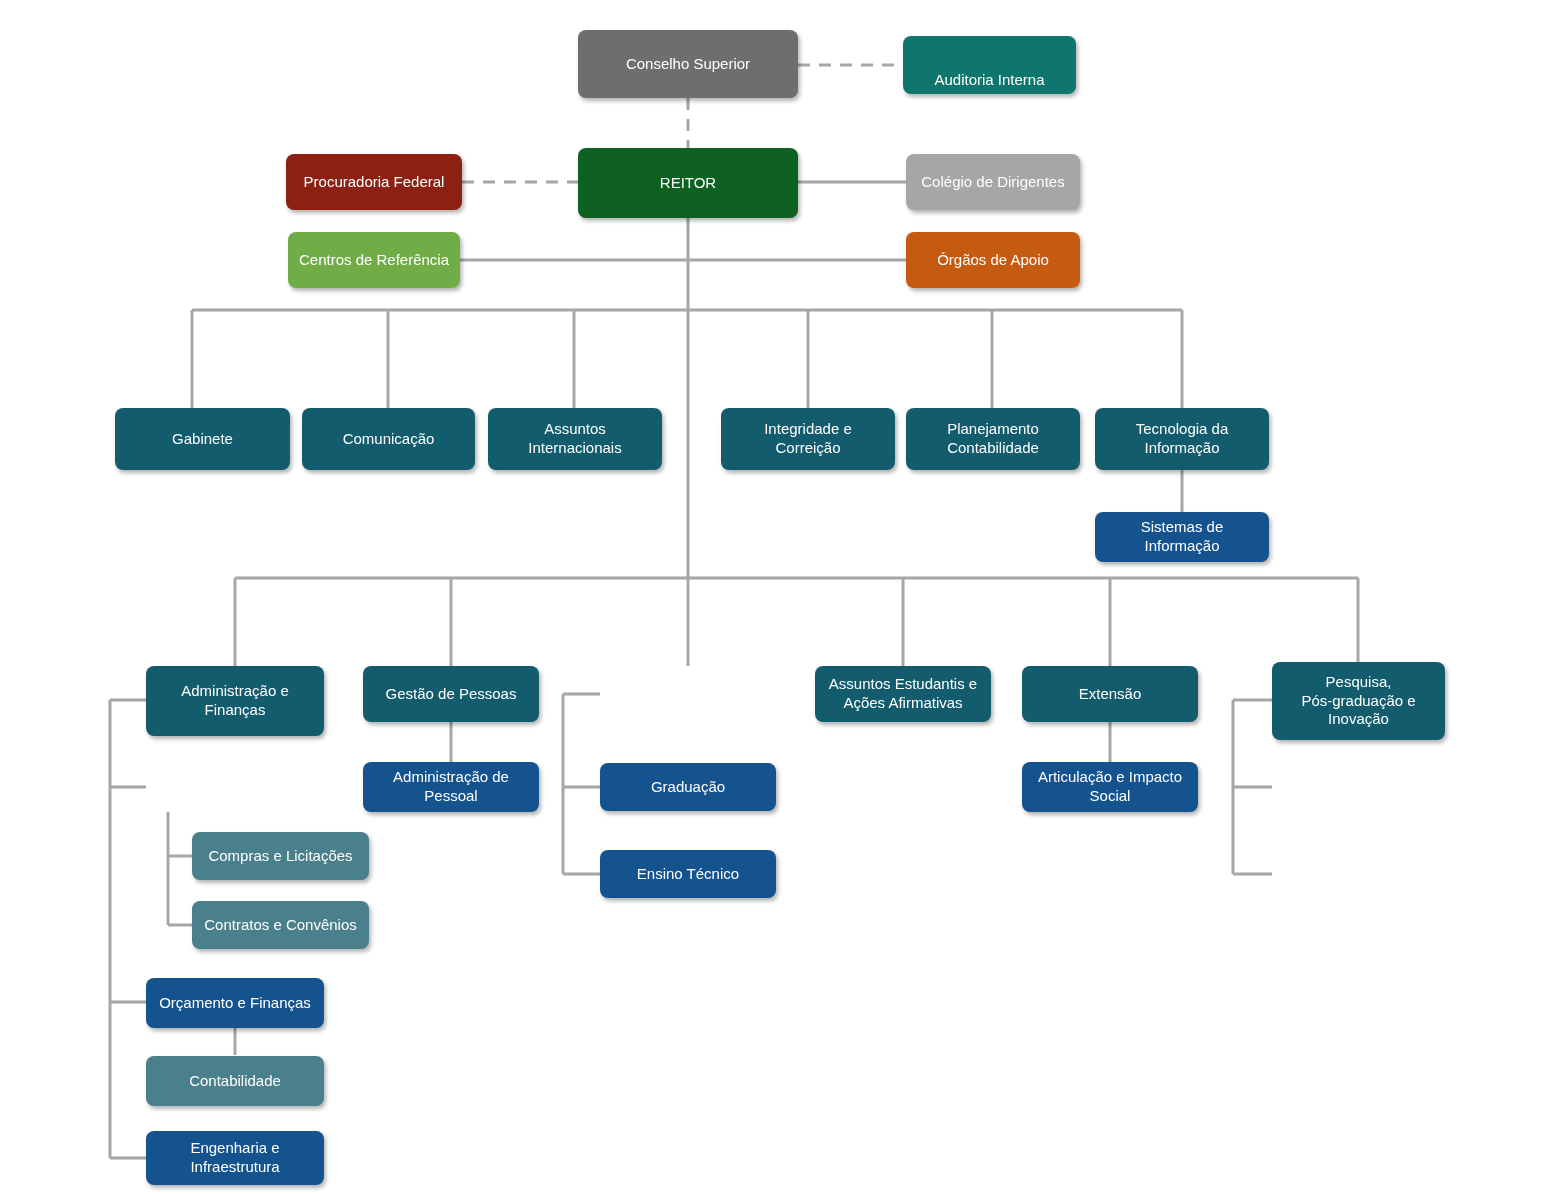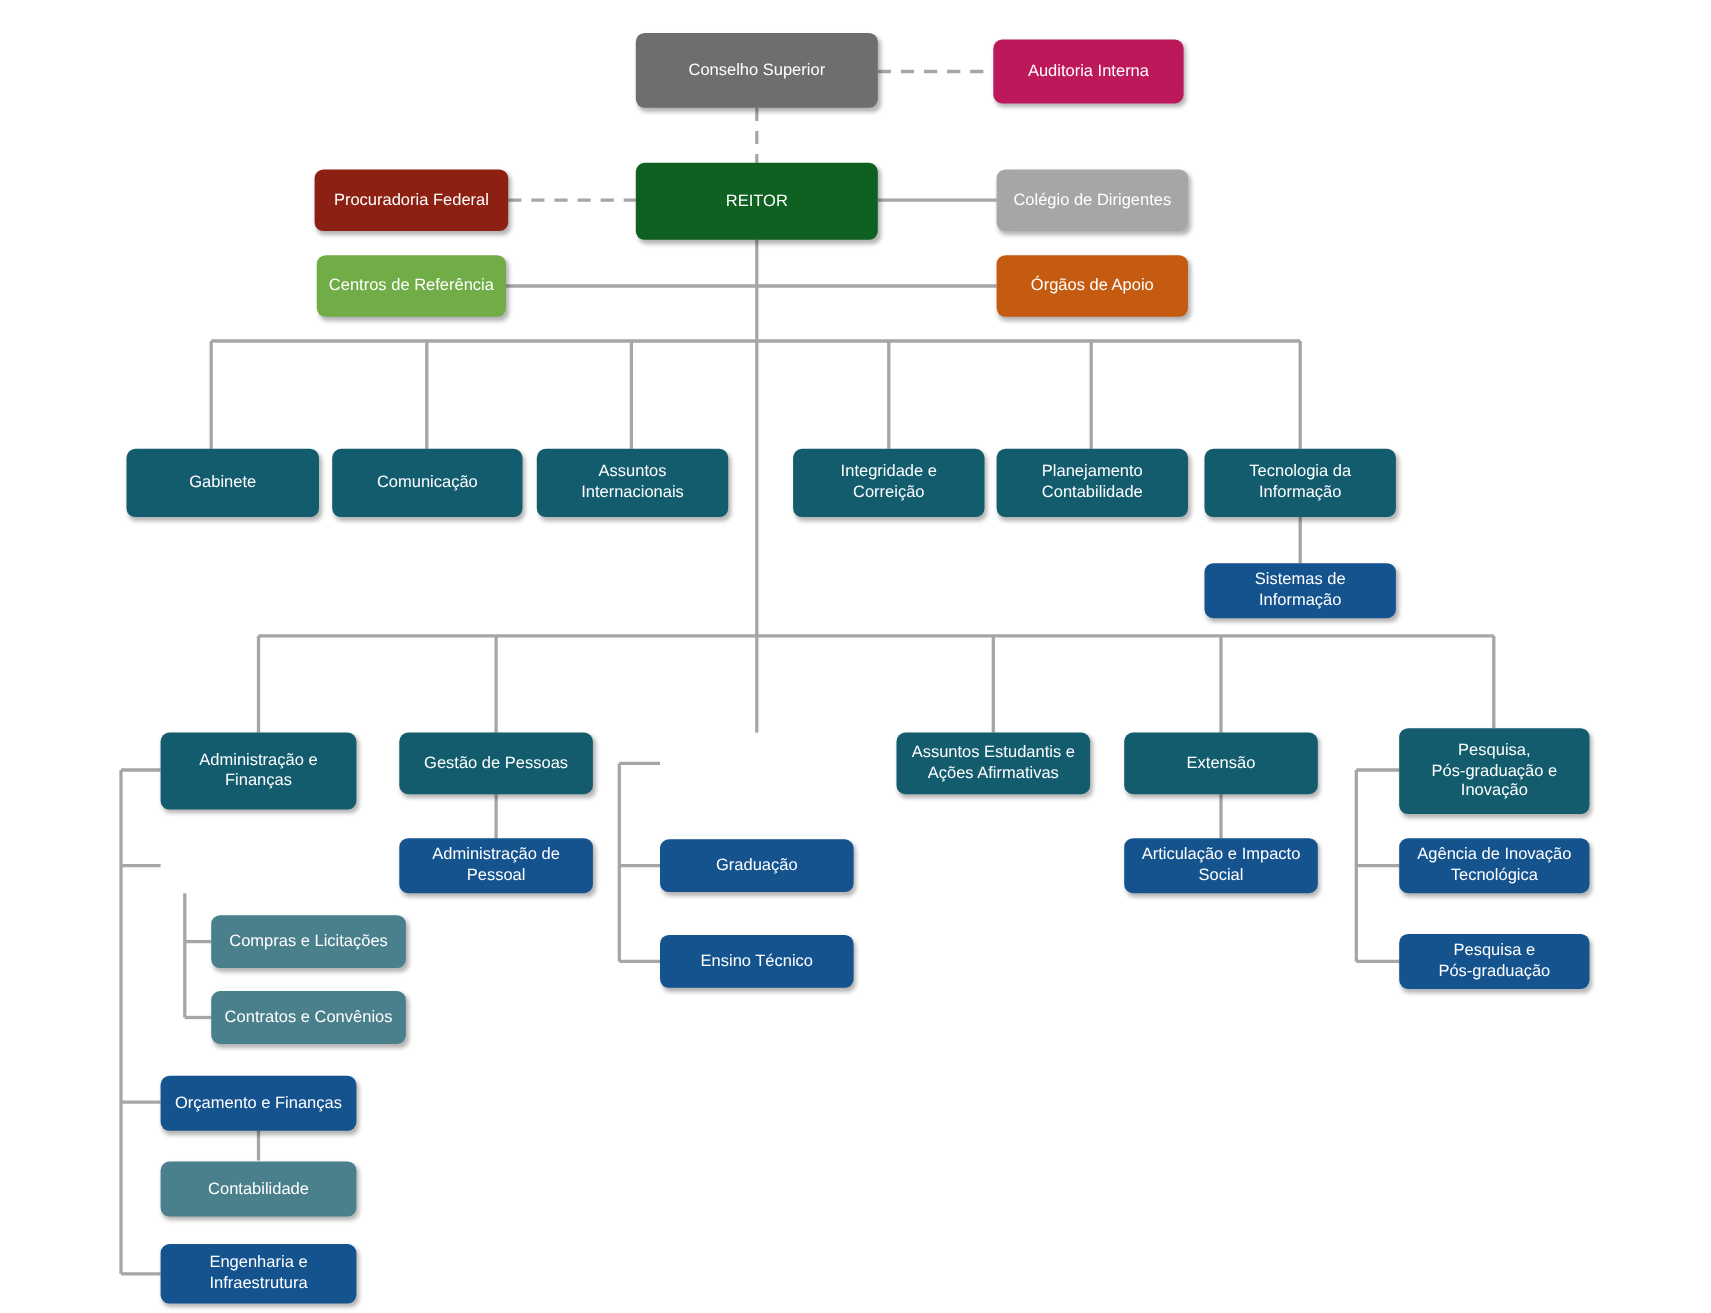--- a/index.html
+++ b/index.html
@@ -31,21 +31,21 @@
     color:#ffffff;
     font-size:15px;
     line-height:1.25;
     padding:4px 8px;
     box-shadow:2px 3px 4px rgba(0,0,0,0.30);
     z-index:2;
   }
   .node span{display:block;white-space:pre-line;}
   
   .c-gray      {background:#6E6E6E;}
-  .c-purple    {background:#be185d;}
+  .c-purple    {background:#0f766e;align-items:flex-end;}
   .c-darkgreen {background:#0F6122;}
   .c-darkred   {background:#8C2113;}
   .c-ltgray    {background:#A6A6A6;}
   .c-ltgreen   {background:#70AD47;}
   .c-orange    {background:#C55A11;}
   .c-teal      {background:#135C6E;}
   .c-blue      {background:#15538F;}
   .c-steel     {background:#4A7F8C;}
 </style>
 </head>
@@ -248,23 +248,15 @@
     <span>Articulação e Impacto
 Social</span>
   </div>
 
   <div class="node c-teal" style="left:1272px;top:662px;width:173px;height:78px;">
     <span>Pesquisa,
 Pós-graduação e
 Inovação</span>
   </div>
 
-  <div class="node c-blue" style="left:1272px;top:762px;width:173px;height:50px;">
-    <span>Agência de Inovação
-Tecnológica</span>
-  </div>
-
-  <div class="node c-blue" style="left:1272px;top:849px;width:173px;height:50px;">
-    <span>Pesquisa e
-Pós-graduação</span>
-  </div>
+
 
 </div>
 
 </body></html>

